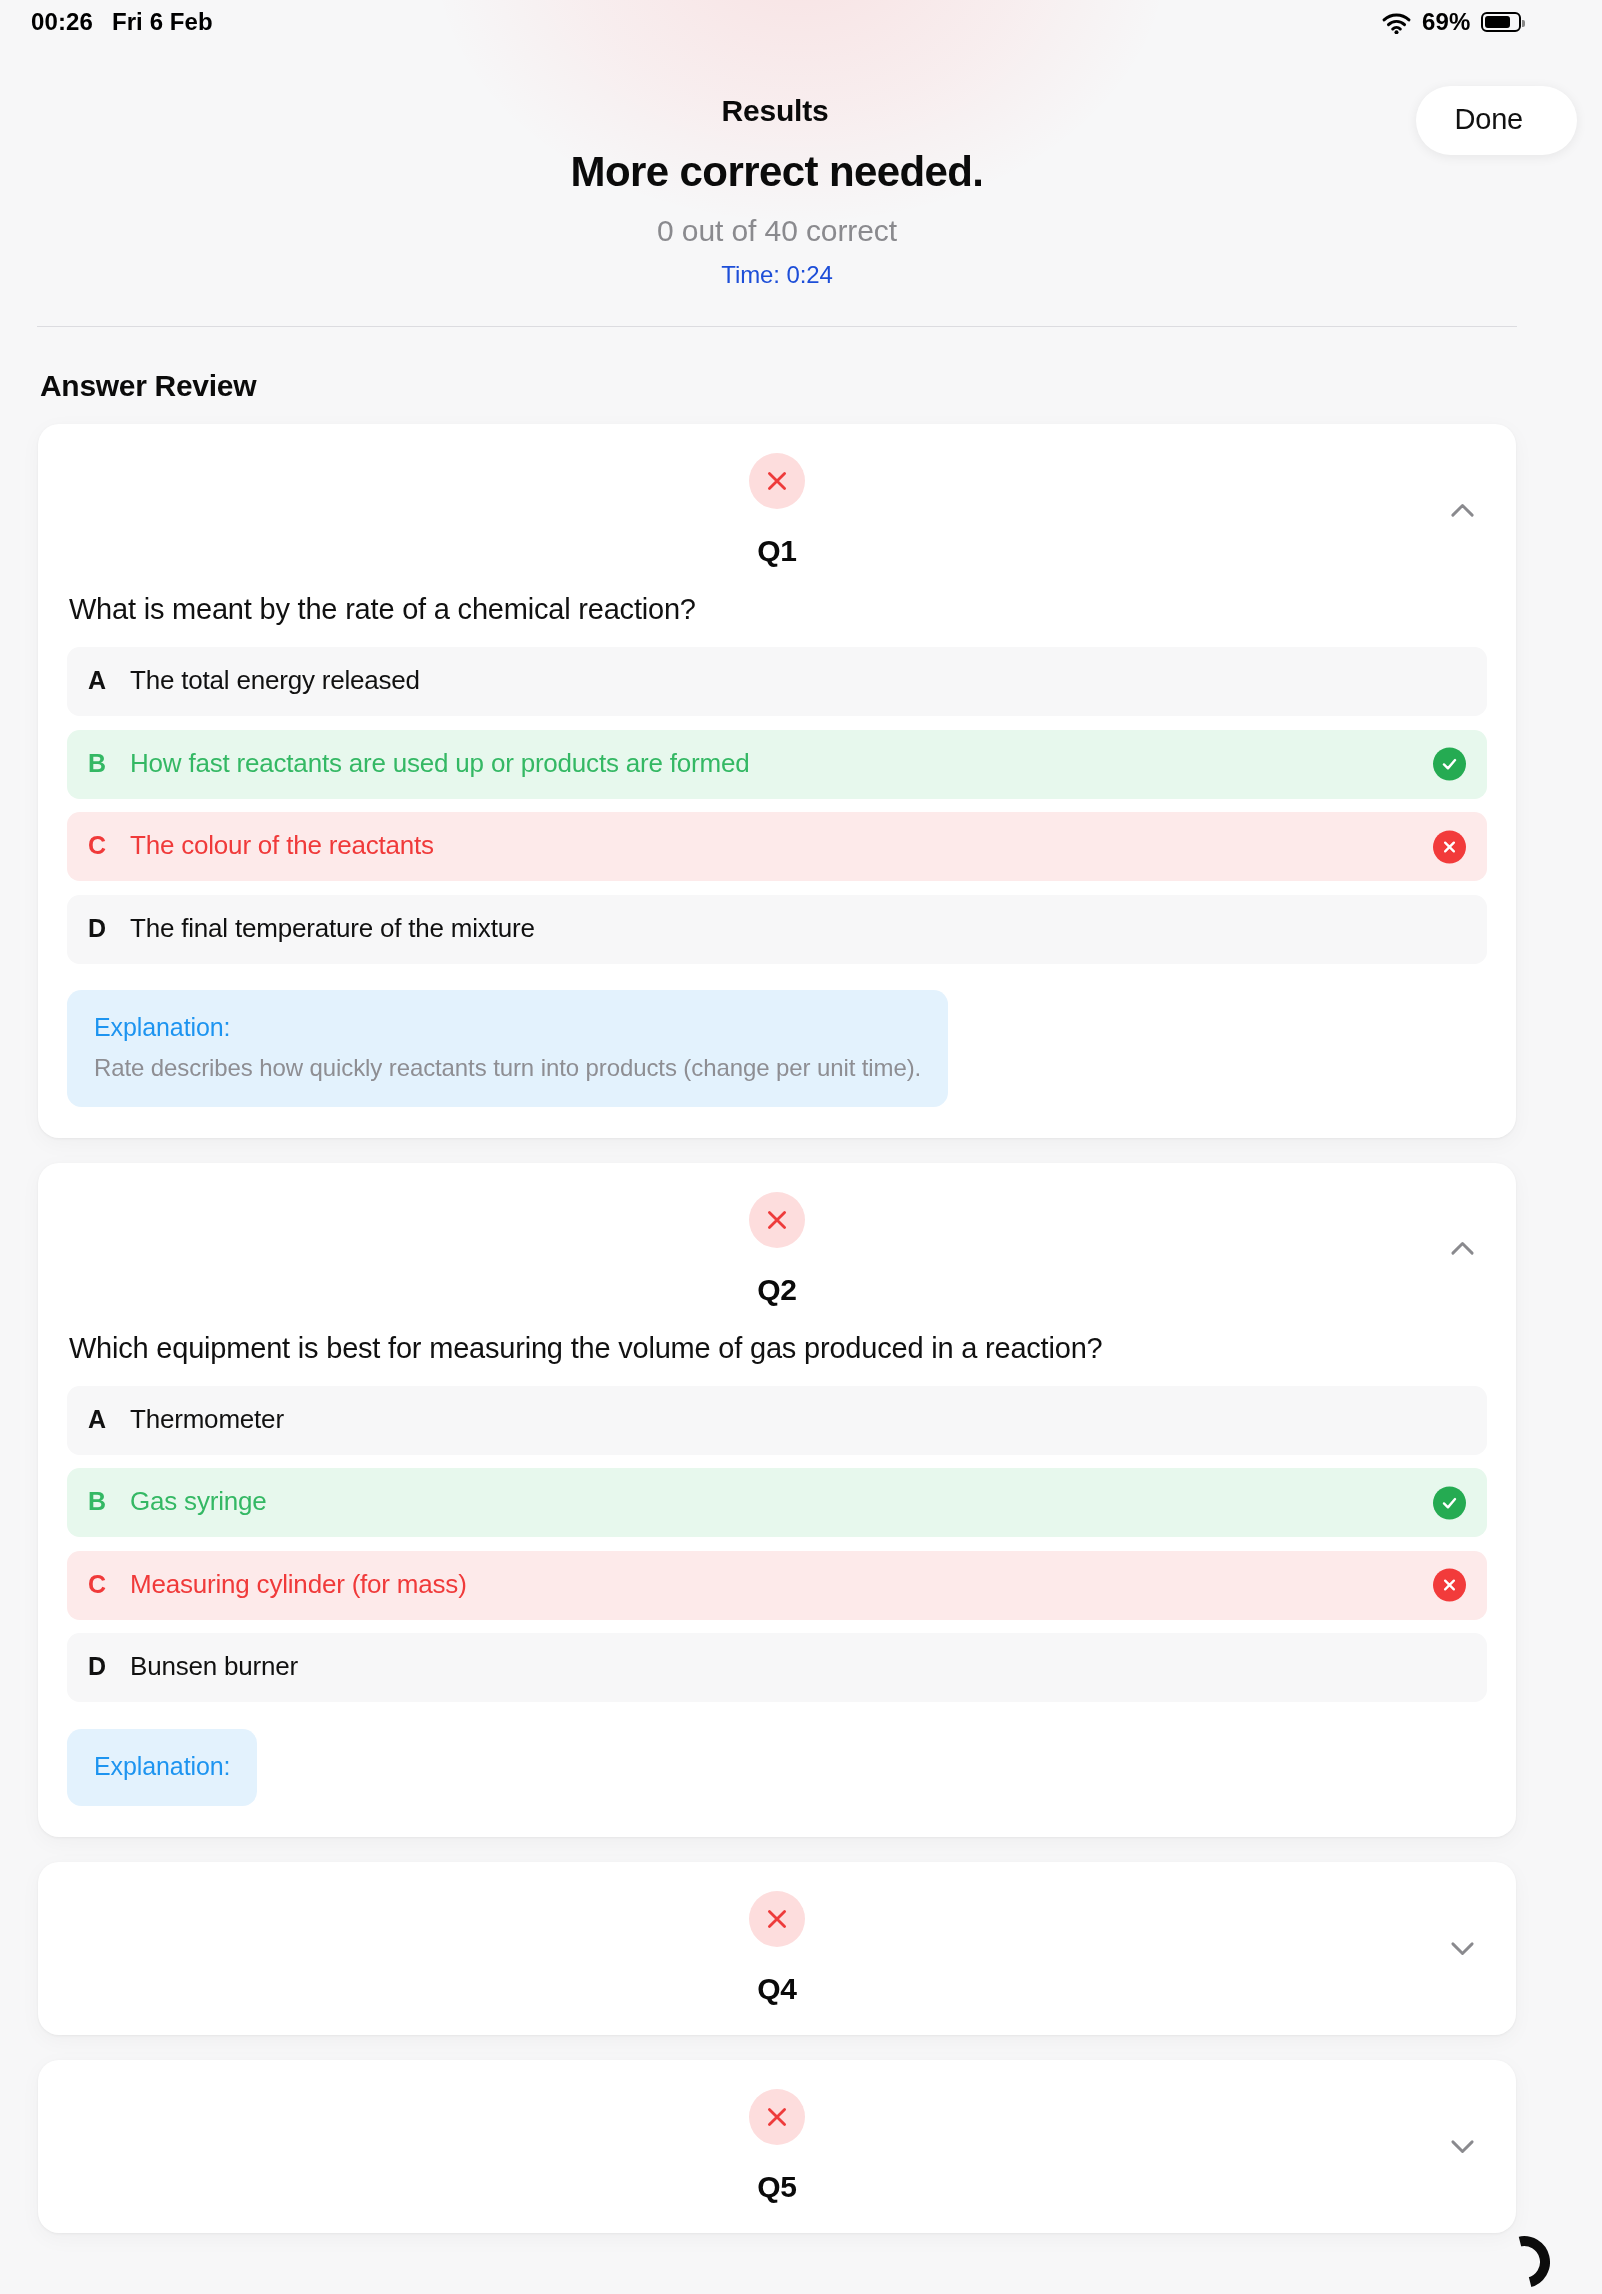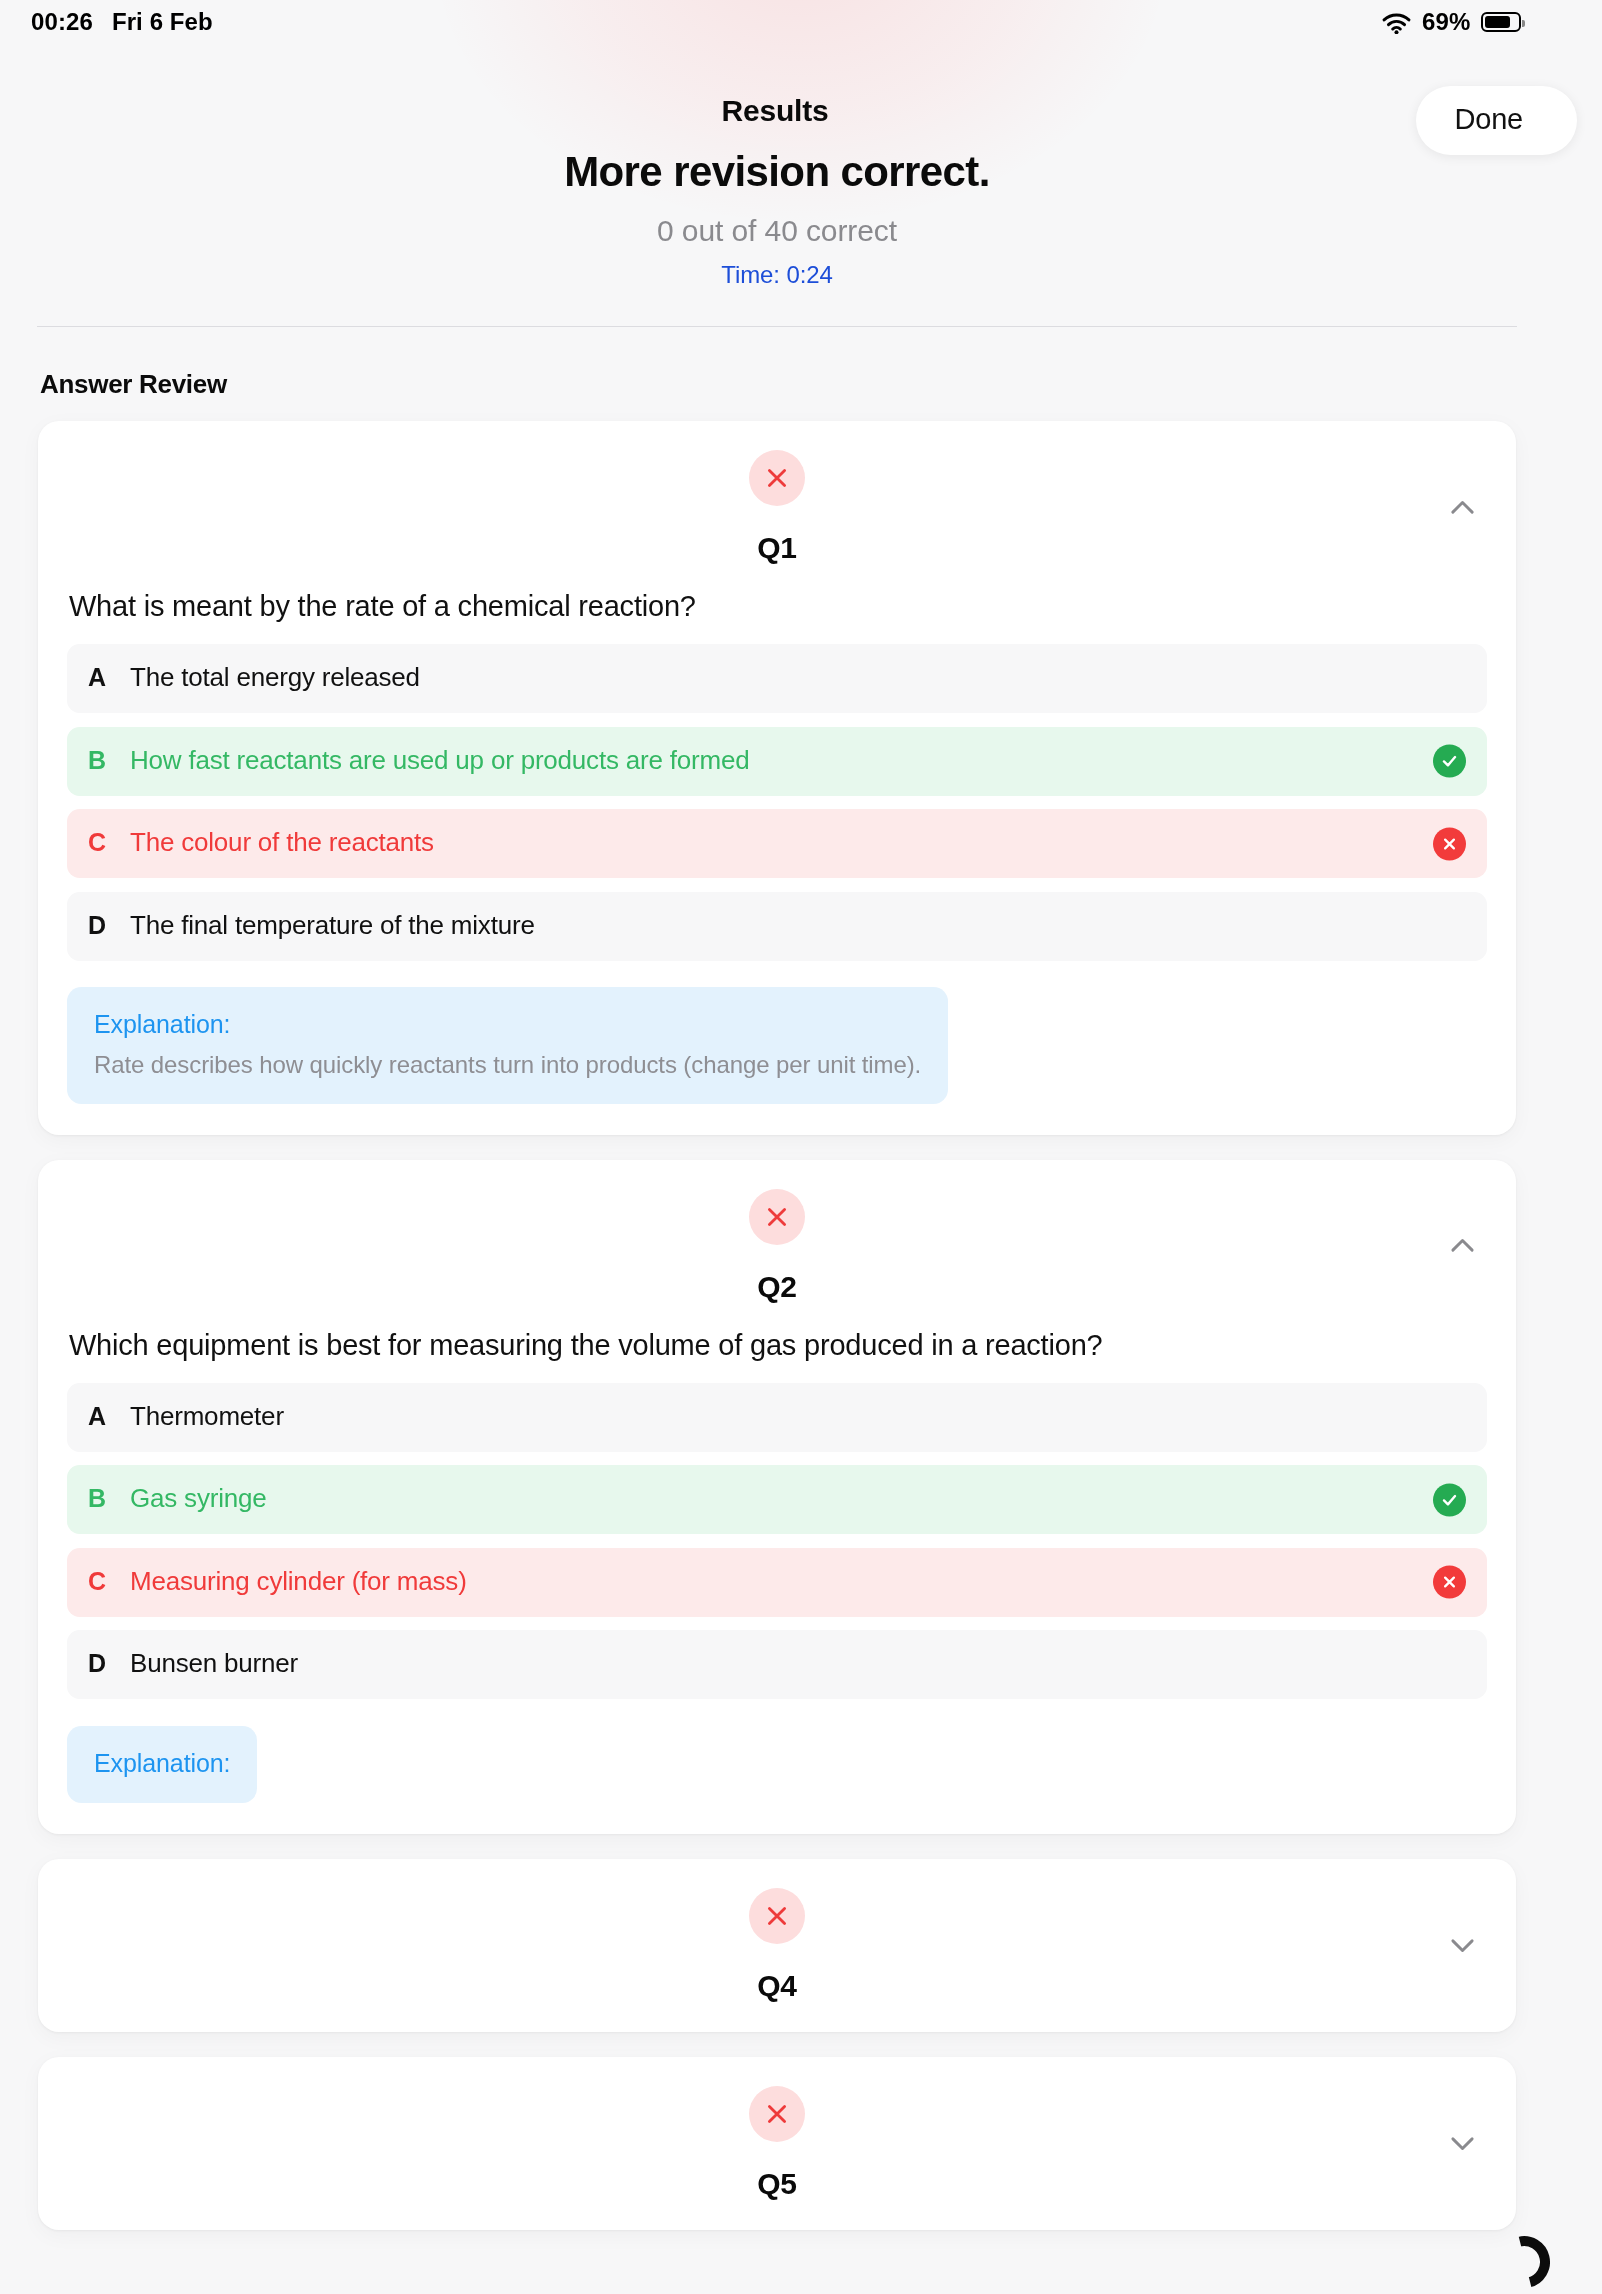--- a/index.html
+++ b/index.html
@@ -52,21 +52,21 @@
   
   .hero{ text-align:center; padding-top:21px; }
   .hero h1{ font-size:42px; font-weight:700; color:#0b0b0b; letter-spacing:-0.6px; }
   .hero .score{ font-size:30px; color:#8a8a8e; margin-top:18px; letter-spacing:-0.1px; }
   .hero .time{ font-size:24px; color:#1d4ed8; margin-top:13.4px; letter-spacing:-0.1px; }
 
   .divider{ height:1px; background:#dcdce0; margin:37px 37px 0 37px; }
 
   
   .section-title{
-    font-size:26px; font-weight:700; color:#0b0b0b;
+    font-size:30px; font-weight:700; color:#0b0b0b;
     padding:42px 0 0 40px; letter-spacing:-0.3px;
   }
 
   
   .cards{ padding:21px 38px 0 38px; }
   .card{
     background:#ffffff; border-radius:21px; margin-bottom:25px;
     box-shadow:0 1px 2.9px rgba(0,0,0,0.05), 0 5.8px 21px rgba(0,0,0,0.035);
     padding:29px 29px 31px 29px; position:relative;
   }
@@ -143,21 +143,21 @@
         </span>
     </div>
   </div>
 
   <div class="navbar">
     <div class="nav-title">Results</div>
     <button class="done-btn">Done</button>
   </div>
 
   <div class="hero">
-    <h1>More revision correct.</h1>
+    <h1>More correct needed.</h1>
     <div class="score">0 out of 40 correct</div>
     <div class="time">Time: 0:24</div>
   </div>
 
   <div class="divider"></div>
 
   <div class="section-title">Answer Review</div>
 
   <div class="cards" id="cards">
       <div class="card"><div class="card-head">

